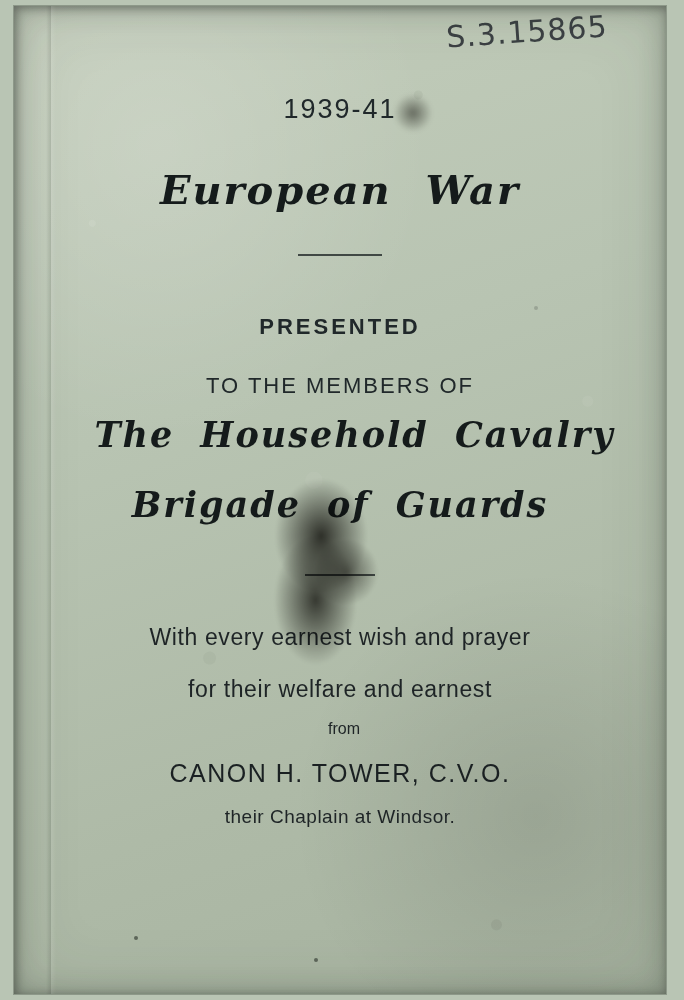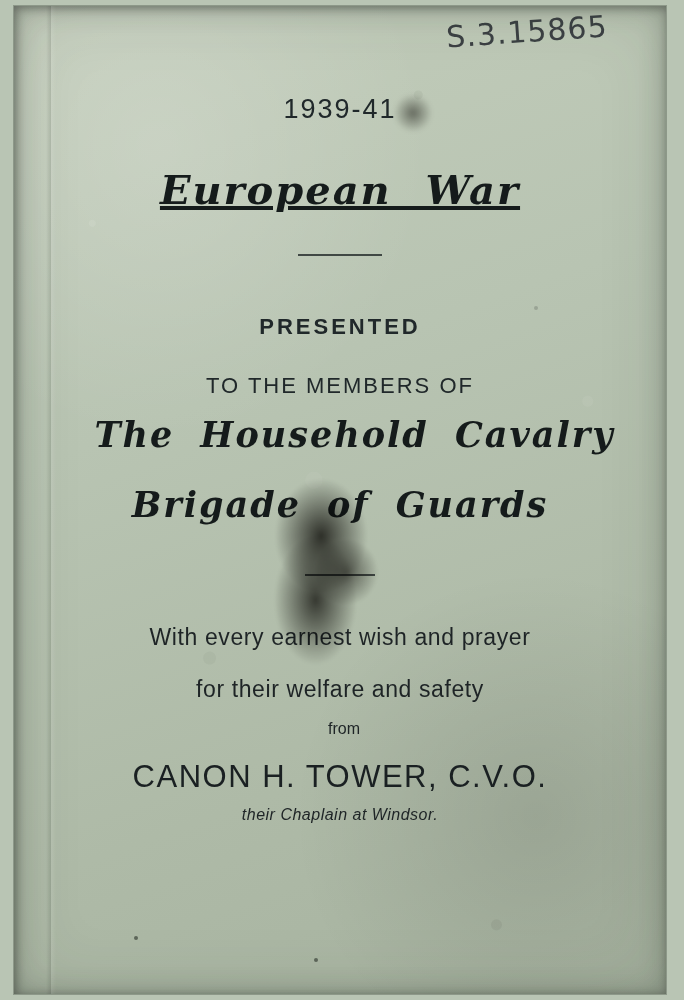--- a/index.html
+++ b/index.html
@@ -110,21 +110,20 @@
     letter-spacing: 2px;
     color: #151b1b;
   }
 
   .title-main {
     position: absolute;
     left: 0; right: 0;
     top: 160px;
     font-size: 40px;
     word-spacing: 18px;
-    text-decoration: underline;
   }
 
   .rule {
     position: absolute;
     left: 50%;
     transform: translateX(-50%);
     height: 2px;
     background: #2a3130;
     opacity: .85;
   }
@@ -186,32 +185,31 @@
     position: absolute;
     left: 8px; right: 0;
     top: 714px;
     font-size: 16px;
     color: #1e2426;
   }
   .canon {
     position: absolute;
     left: 0; right: 0;
     top: 753px;
-    font-size: 31px;
+    font-size: 25px;
     letter-spacing: 1.5px;
     color: #1a2022;
   }
   .chaplain {
     position: absolute;
     left: 0; right: 0;
     top: 800px;
-    font-size: 16px;
+    font-size: 19px;
     letter-spacing: .5px;
     color: #1e2426;
-    font-style: italic;
   }
 
   .address {
     position: absolute;
     left: 112px;
     top: 862px;
     text-align: left;
     font-style: italic;
     font-weight: 700;
     font-size: 21px;
@@ -277,21 +275,21 @@
       <div class="to-members">TO THE MEMBERS OF</div>
 
       <div class="unit-1 blackletter">The Household Cavalry</div>
 
       <div class="unit-2 blackletter">Brigade of Guards</div>
 
       <div class="rule rule-2"></div>
 
       <div class="wish-1">With every earnest wish and prayer</div>
 
-      <div class="wish-2">for their welfare and safety</div>
+      <div class="wish-2">for their welfare and earnest</div>
 
       <div class="from">from</div>
 
       <div class="canon">CANON H. TOWER, C.V.O.</div>
 
       <div class="chaplain">their Chaplain at Windsor.</div>
 
       <div class="address">
       </div>
 

